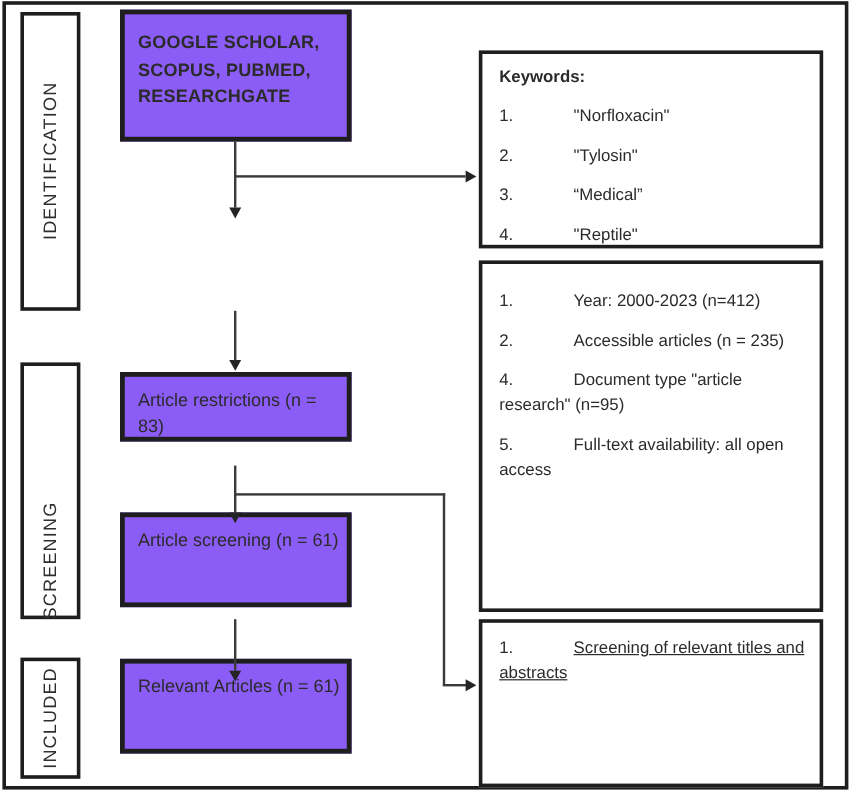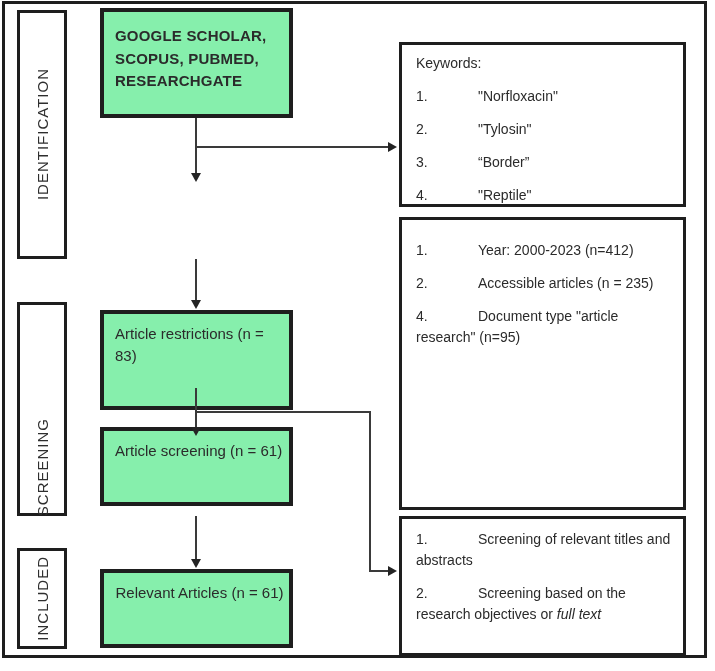--- a/index.html
+++ b/index.html
@@ -19,34 +19,34 @@
   }
   .stage-text{
     writing-mode:vertical-rl;transform:rotate(180deg);
     font-size:15px;letter-spacing:1px;color:#2e2e2e;white-space:nowrap;
   }
   #stage-screening{align-items:center;justify-content:center;}
   #stage-screening .stage-text{position:relative;top:58px;}
   
   .flow-box{
     position:absolute;left:100px;width:193px;box-sizing:border-box;
-    border:4px solid #1e1e1e;background:#86efac;
+    border:4px solid #1e1e1e;background:#8b5cf6;
     padding:9px 5px 9px 11px;font-size:15px;line-height:1.47;color:#2b2b2b;
   }
   .flow-box.src{font-weight:bold;padding-top:13px;line-height:1.5;letter-spacing:.2px;}
   
   .side-box{
     position:absolute;left:399px;width:287px;box-sizing:border-box;
     border:3px solid #1e1e1e;background:#fff;
     padding:8px 12px 8px 14px;font-size:14px;line-height:1.5;color:#2b2b2b;
     overflow:hidden;
   }
-  .side-title{margin:0 0 2px 0;}
+  .side-title{margin:0 0 2px 0;font-weight:bold;}
   .li{margin-top:12px;}
-  .li.first{margin-top:2px;}
+  .li.first{margin-top:2px;text-decoration:underline;}
   .num{display:inline-block;width:62px;}
   .it{font-style:italic;}
   
   .vline,.hline{position:absolute;background:#3a3a3a;}
   .vline{width:2px;}
   .hline{height:2px;}
   .arr-down{
     position:absolute;width:0;height:0;
     border-left:5px solid transparent;border-right:5px solid transparent;
     border-top:9px solid #242424;
@@ -69,47 +69,47 @@
   <div class="stage-box" id="stage-screening" style="top:302px;height:214px;">
     <span class="stage-text">SCREENING</span>
   </div>
   <div class="stage-box" id="stage-included" style="top:548px;height:101px;">
     <span class="stage-text">INCLUDED</span>
   </div>
 
   <div class="flow-box src" style="top:8px;height:110px;">
     <span>GOOGLE SCHOLAR, SCOPUS, PUBMED, RESEARCHGATE</span>
   </div>
-  <div class="flow-box" style="top:310px;height:100px;">
+  <div class="flow-box" style="top:310px;height:58px;">
     <span>Article restrictions (n = 83)</span>
   </div>
   <div class="flow-box" style="top:427px;height:79px;">
     <span>Article screening (n = 61)</span>
   </div>
-  <div class="flow-box" style="top:569px;height:79px;text-align:center;">
+  <div class="flow-box" style="top:549px;height:79px;">
     <span>Relevant Articles (n = 61)</span>
   </div>
 
   <div class="side-box" style="top:42px;height:165px;">
     <div class="side-title">Keywords:</div>
     <div class="li"><span class="num">1.</span><span>"Norfloxacin"</span></div>
     <div class="li"><span class="num">2.</span><span>"Tylosin"</span></div>
-    <div class="li"><span class="num">3.</span><span>“Border”</span></div>
+    <div class="li"><span class="num">3.</span><span>“Medical”</span></div>
     <div class="li"><span class="num">4.</span><span>"Reptile"</span></div>
   </div>
 
   <div class="side-box" style="top:217px;height:293px;">
     <div class="li"><span class="num">1.</span><span>Year: 2000-2023 (n=412)</span></div>
     <div class="li"><span class="num">2.</span><span>Accessible articles (n = 235)</span></div>
     <div class="li"><span class="num">4.</span><span>Document type "article research" (n=95)</span></div>
+    <div class="li"><span class="num">5.</span><span>Full-text availability: all open access</span></div>
   </div>
 
   <div class="side-box" style="top:516px;height:140px;">
     <div class="li first"><span class="num">1.</span><span>Screening of relevant titles and abstracts</span><span class="it"></span></div>
-    <div class="li"><span class="num">2.</span><span>Screening based on the research objectives or </span><span class="it">full text</span></div>
   </div>
 
   <div class="vline" style="left:195px;top:118px;height:55px;"></div>
   <div class="arr-down" style="left:191px;top:173px;"></div>
 
   <div class="hline" style="left:196px;top:146px;width:192px;"></div>
   <div class="arr-right" style="left:388px;top:142px;"></div>
 
   <div class="vline" style="left:195px;top:259px;height:41px;"></div>
   <div class="arr-down" style="left:191px;top:300px;"></div>

